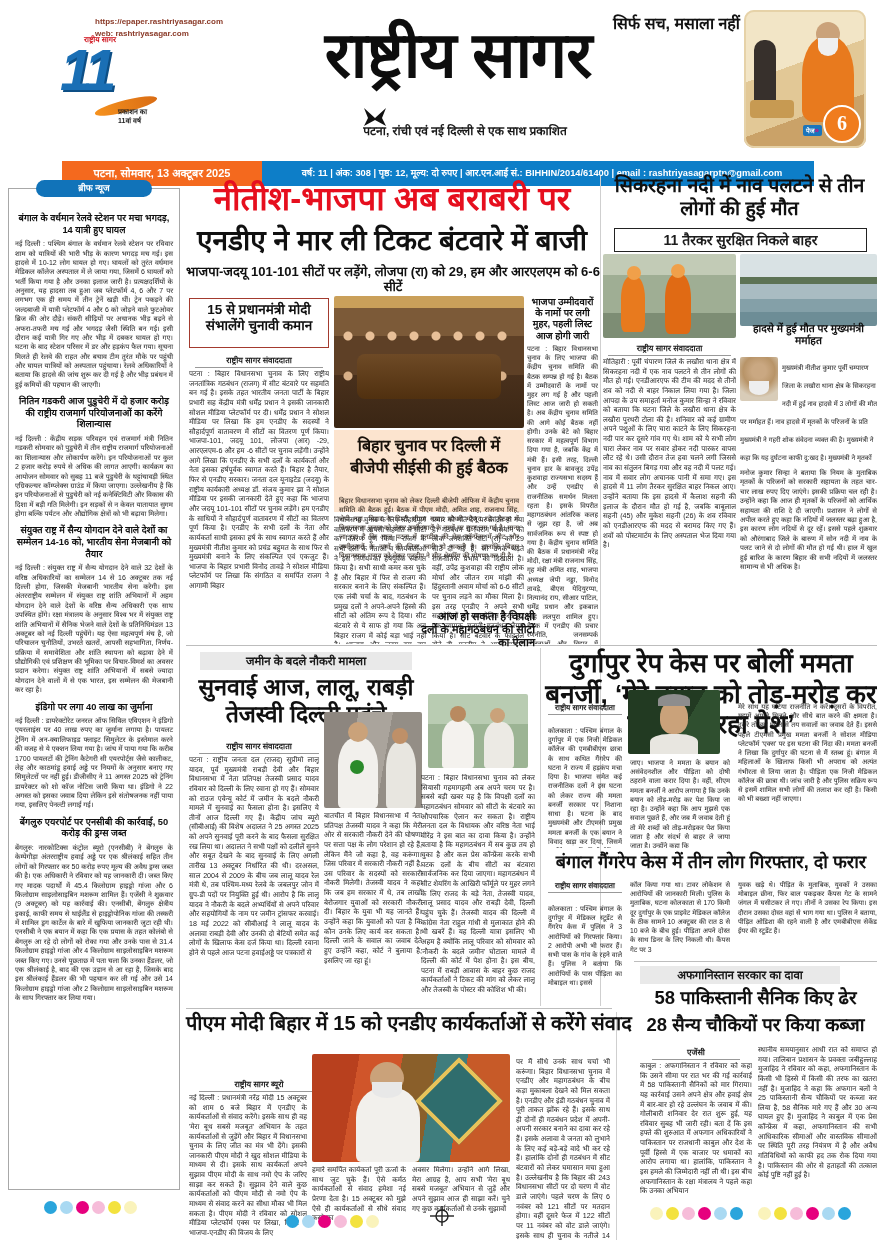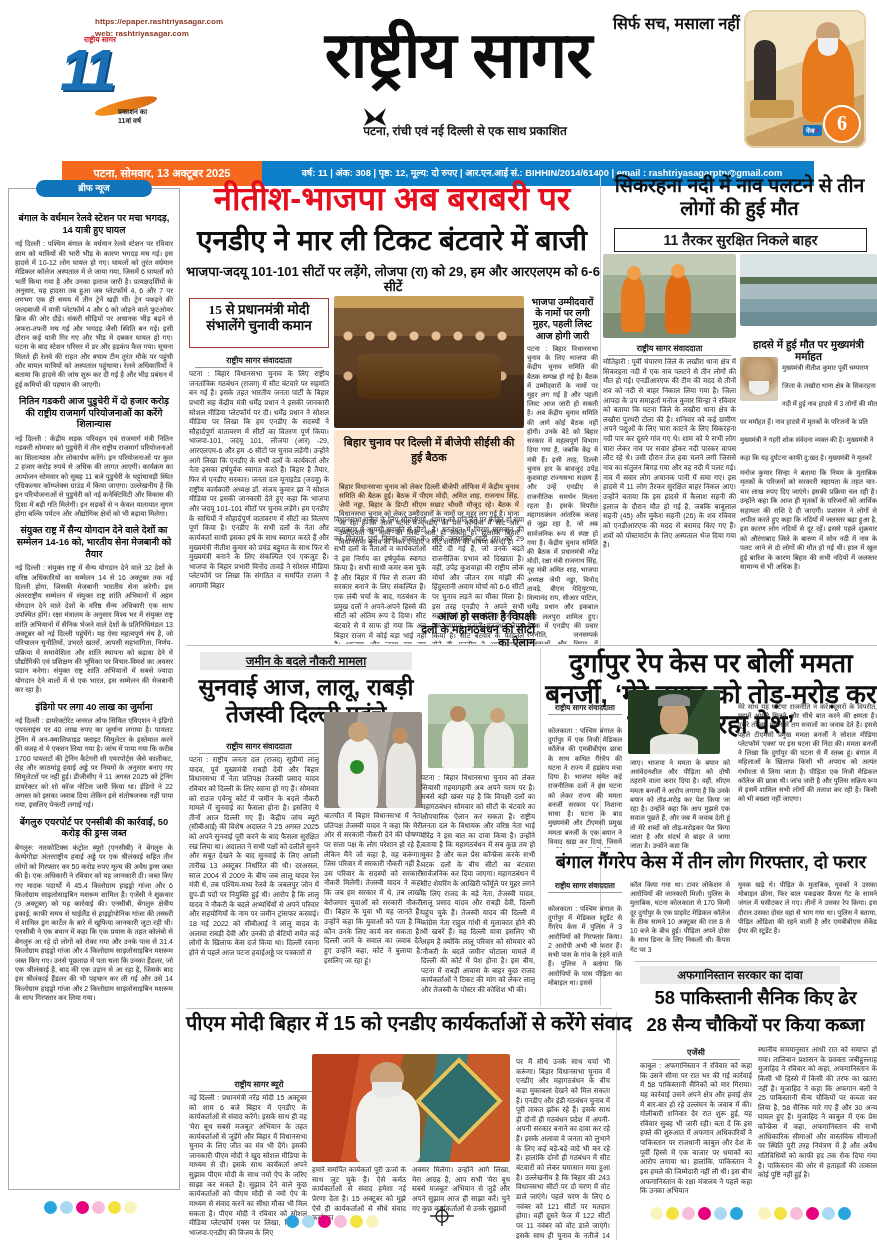--- a/index.html
+++ b/index.html
@@ -35,23 +35,23 @@
           text-align:center;line-height:32px;font-family:"Liberation Serif",serif;}
   .pagechip{position:absolute;right:44px;bottom:12px;background:#1b75bb;color:#fff;font-size:6.5px;
             font-weight:700;padding:1px 3px;border-radius:2px;}
   .chip-arrow{color:#e6007e;font-size:8px;font-weight:900;}
   
   .brief-box{border:1px solid #a8a8a8;padding:5px 6px;box-sizing:border-box;overflow:hidden;}
   .brief-pill{background:#1173b9;border-radius:9px;color:#fff;font-size:9px;font-weight:800;
               text-align:center;line-height:17px;}
   .brief-hl{font-size:9.3px;font-weight:800;text-align:center;line-height:1.25;margin:7px 0 3px;color:#101010;}
   .brief-body{font-size:7px;line-height:1.34;text-align:justify;color:#1d1d1d;}
-  .boxhead{border:1.5px solid #a33a2e;padding:3px 10px;box-sizing:border-box;font-family:Liberation Serif, serif;}
+  .boxhead{border:1.5px solid #a33a2e;padding:3px 10px;box-sizing:border-box;}
   .caption{background:#fce4cf;padding:4px 5px;box-sizing:border-box;}
-  .cap-title{font-size:11px;font-weight:800;text-align:center;color:#17100a;margin-bottom:18px;}
+  .cap-title{font-size:16px;font-weight:800;text-align:center;color:#17100a;margin-bottom:18px;}
   .cap-body{font-size:6.9px;line-height:1.32;text-align:justify;color:#2a2018;}
   .subbox{border:1.2px solid #222;font-weight:800;text-align:center;}
   
   .ph{position:absolute;overflow:hidden;border-radius:2px;}
   .heads{position:absolute;left:3%;width:94%;height:13px;
          background-image:radial-gradient(circle at 8px 6px,#e8c098 4px,rgba(0,0,0,0) 5px);
          background-size:22px 13px;}
   .fg{position:absolute;}
   .dots span{display:inline-block;width:13px;height:13px;border-radius:50%;margin:0 1.5px;}
   .d1{background:#2aa5dc;} .d2{background:#a9d9f2;} .d3{background:#e6007e;}
@@ -158,30 +158,30 @@
     <div class="fg" style="left:18px;top:22px;width:24px;height:56px;background:#e87a1e;border-radius:40% 40% 16% 16%;"></div>
     <div class="fg" style="left:24px;top:12px;width:14px;height:14px;background:#f0a04a;border-radius:50%;"></div>
     <div class="fg" style="left:62px;top:20px;width:26px;height:60px;background:#e06a14;border-radius:40% 40% 16% 16%;"></div>
     <div class="fg" style="left:68px;top:10px;width:14px;height:14px;background:#f0a04a;border-radius:50%;"></div>
   </div>
   <div class="ph" style="left:740px;top:254px;width:137px;height:72px;background:linear-gradient(#d9e2e4 0 32%,#5d7355 32% 42%,#a9bcc2 42% 62%,#84a0a8 62% 80%,#6d8d96 80%);"></div>
 
   <div class="abs byline" style="left:608px;top:342px;width:123px;">राष्ट्रीय सागर संवाददाता</div>
   <div class="abs body-txt" style="left:603px;top:358px;width:133px;height:286px;">मोतिहारी : पूर्वी चंपारण जिले के लखौरा थाना क्षेत्र में सिकरहना नदी में एक नाव पलटने से तीन लोगों की मौत हो गई। एनडीआरएफ की टीम की मदद से तीनों शव को नदी से बाहर निकाल लिया गया है। जिला आपदा के उप समाहर्ता मनोज कुमार सिन्हा ने रविवार को बताया कि घटना जिले के लखौरा थाना क्षेत्र के लखौरा पुरथरी टोला की है। शनिवार को कई ग्रामीण अपने पशुओं के लिए चारा काटने के लिए सिकरहना नदी पार कर दूसरे गांव गए थे। शाम को ये सभी लोग चारा लेकर नाव पर सवार होकर नदी पारकर वापस लौट रहे थे। उसी दौरान तेज हवा चलने लगी जिससे नाव का संतुलन बिगड़ गया और वह नदी में पलट गई। नाव में सवार लोग अचानक पानी में समा गए। इस हादसे में 11 लोग तैरकर सुरक्षित बाहर निकल आए। उन्होंने बताया कि इस हादसे में कैलाश सहनी की इलाज के दौरान मौत हो गई है, जबकि बाबूलाल सहनी (45) और मुकेश सहनी (26) के शव रविवार को एनडीआरएफ की मदद से बरामद किए गए हैं। शवों को पोस्टमार्टम के लिए अस्पताल भेज दिया गया है।</div>
 
-  <div class="abs hl" style="left:740px;top:338px;width:137px;font-size:10.5px;">हादसे में हुई मौत पर मुख्यमंत्री मर्माहत</div>
+  <div class="abs hl" style="left:740px;top:322px;width:137px;font-size:10.5px;">हादसे में हुई मौत पर मुख्यमंत्री मर्माहत</div>
   <div class="abs" style="left:740px;top:356px;width:137px;height:110px;overflow:hidden;">
     <div class="ph" style="position:relative;float:left;width:38px;height:44px;margin:1px 4px 1px 0;background:radial-gradient(circle at 50% 32%,#caa882 20%,#b89468 45%,#d8ccb8 75%);">
       <div class="abs" style="left:9px;top:24px;width:20px;height:14px;background:#eee;border-radius:0 0 50% 50%;"></div>
     </div>
     <span class="body-txt" style="font-size:6.7px;">मुख्यमंत्री नीतीश कुमार पूर्वी चम्पारण जिला के लखौरा थाना क्षेत्र के सिकरहना नदी में हुई नाव हादसे में 3 लोगों की मौत पर मर्माहत हैं। नाव हादसे में मृतकों के परिजनों के प्रति मुख्यमंत्री ने गहरी शोक संवेदना व्यक्त की है। मुख्यमंत्री ने कहा कि यह दुर्घटना काफी दु:खद है। मुख्यमंत्री ने मृतकों के परिजनों को दु:ख की इस घड़ी में धैर्य धारण करने की शक्ति प्रदान करने की ईश्वर से प्रार्थना की है।</span>
   </div>
   <div class="abs body-txt" style="left:740px;top:468px;width:137px;height:176px;font-size:6.9px;">मनोज कुमार सिन्हा ने बताया कि नियम के मुताबिक मृतकों के परिजनों को सरकारी सहायता के तहत चार-चार लाख रुपए दिए जाएंगे। इसकी प्रक्रिया चल रही है। उन्होंने कहा कि आज ही मृतकों के परिजनों को आर्थिक सहायता की राशि दे दी जाएगी। प्रशासन ने लोगों से अपील करते हुए कहा कि नदियों में जलस्तर बढ़ा हुआ है, इस कारण लोग नदियों से दूर रहें। इससे पहले शुक्रवार को औरंगाबाद जिले के बारुण में सोन नदी में नाव के पलट जाने से दो लोगों की मौत हो गई थी। हाल में खुल हुई बारिश के कारण बिहार की सभी नदियों में जलस्तर सामान्य से भी अधिक है।</div>
 
-  <div class="abs kicker" style="left:200px;top:652px;width:212px;height:18px;font-size:11.5px;line-height:18px;text-decoration:underline;">जमीन के बदले नौकरी मामला</div>
+  <div class="abs kicker" style="left:200px;top:652px;width:212px;height:18px;font-size:11.5px;line-height:18px;">जमीन के बदले नौकरी मामला</div>
   <div class="abs hl" style="left:186px;top:674px;width:240px;font-size:23px;">सुनवाई आज, लालू, राबड़ी तेजस्वी दिल्ली पहुंचे</div>
   <div class="abs byline" style="left:199px;top:740px;width:120px;">राष्ट्रीय सागर संवाददाता</div>
   <div class="abs body-txt" style="left:189px;top:756px;width:130px;height:250px;">पटना : राष्ट्रीय जनता दल (राजद) सुप्रीमो लालू यादव, पूर्व मुख्यमंत्री राबड़ी देवी और बिहार विधानसभा में नेता प्रतिपक्ष तेजस्वी प्रसाद यादव रविवार को दिल्ली के लिए रवाना हो गए हैं। सोमवार को राउज एवेन्यू कोर्ट में जमीन के बदले नौकरी मामले में सुनवाई का फैसला होना है। इसलिए ये तीनों आज दिल्ली गए हैं। केंद्रीय जांच ब्यूरो (सीबीआई) की विशेष अदालत ने 25 अगस्त 2025 को अपने सुनवाई पूरी करने के बाद फैसला सुरक्षित रख लिया था। अदालत ने सभी पक्षों को दलीलें सुनने और सबूत देखने के बाद सुनवाई के लिए अगली तारीख 13 अक्टूबर निर्धारित की थी। दरअसल, साल 2004 से 2009 के बीच जब लालू यादव रेल मंत्री थे, तब पश्चिम-मध्य रेलवे के जबलपुर जोन में ग्रुप-डी पदों पर नियुक्ति हुई थी। आरोप है कि लालू यादव ने नौकरी के बदले अभ्यर्थियों से अपने परिवार और सहयोगियों के नाम पर जमीन ट्रांसफर करवाई। 18 मई 2022 को सीबीआई ने लालू यादव के अलावा राबड़ी देवी और उनकी दो बेटियों समेत कई लोगों के खिलाफ केस दर्ज किया था। दिल्ली रवाना होने से पहले आज पटना हवाईअड्डे पर पत्रकारों से</div>
 
   <div class="ph" style="left:324px;top:712px;width:98px;height:96px;background:linear-gradient(100deg,#8d867f 0 30%,#aaa49c 30% 60%,#948e86 60%);">
     <div class="fg" style="left:14px;top:26px;width:40px;height:70px;background:#f2f0ec;border-radius:40% 40% 8% 8%;"></div>
     <div class="fg" style="left:24px;top:10px;width:20px;height:20px;background:#caa27a;border-radius:50%;"></div>
     <div class="fg" style="left:26px;top:48px;width:14px;height:14px;background:#2a8a2a;border-radius:50%;"></div>
     <div class="fg" style="left:62px;top:30px;width:30px;height:66px;background:#e8e6e0;border-radius:40% 40% 8% 8%;"></div>
     <div class="fg" style="left:68px;top:16px;width:16px;height:16px;background:#bf9068;border-radius:50%;"></div>

